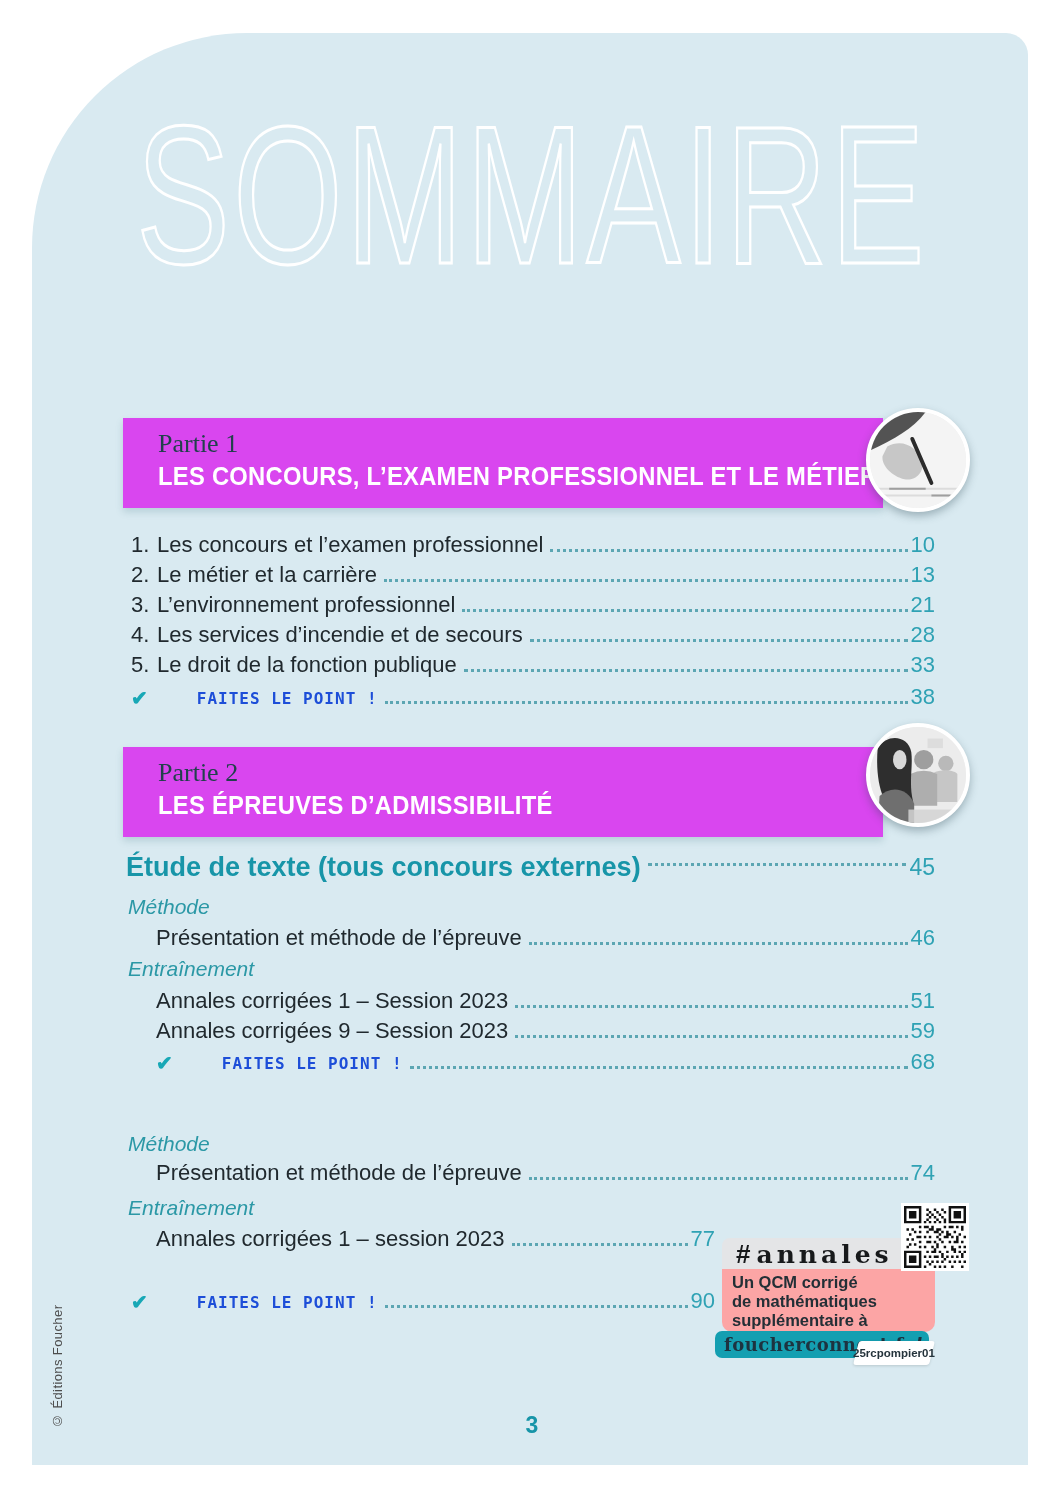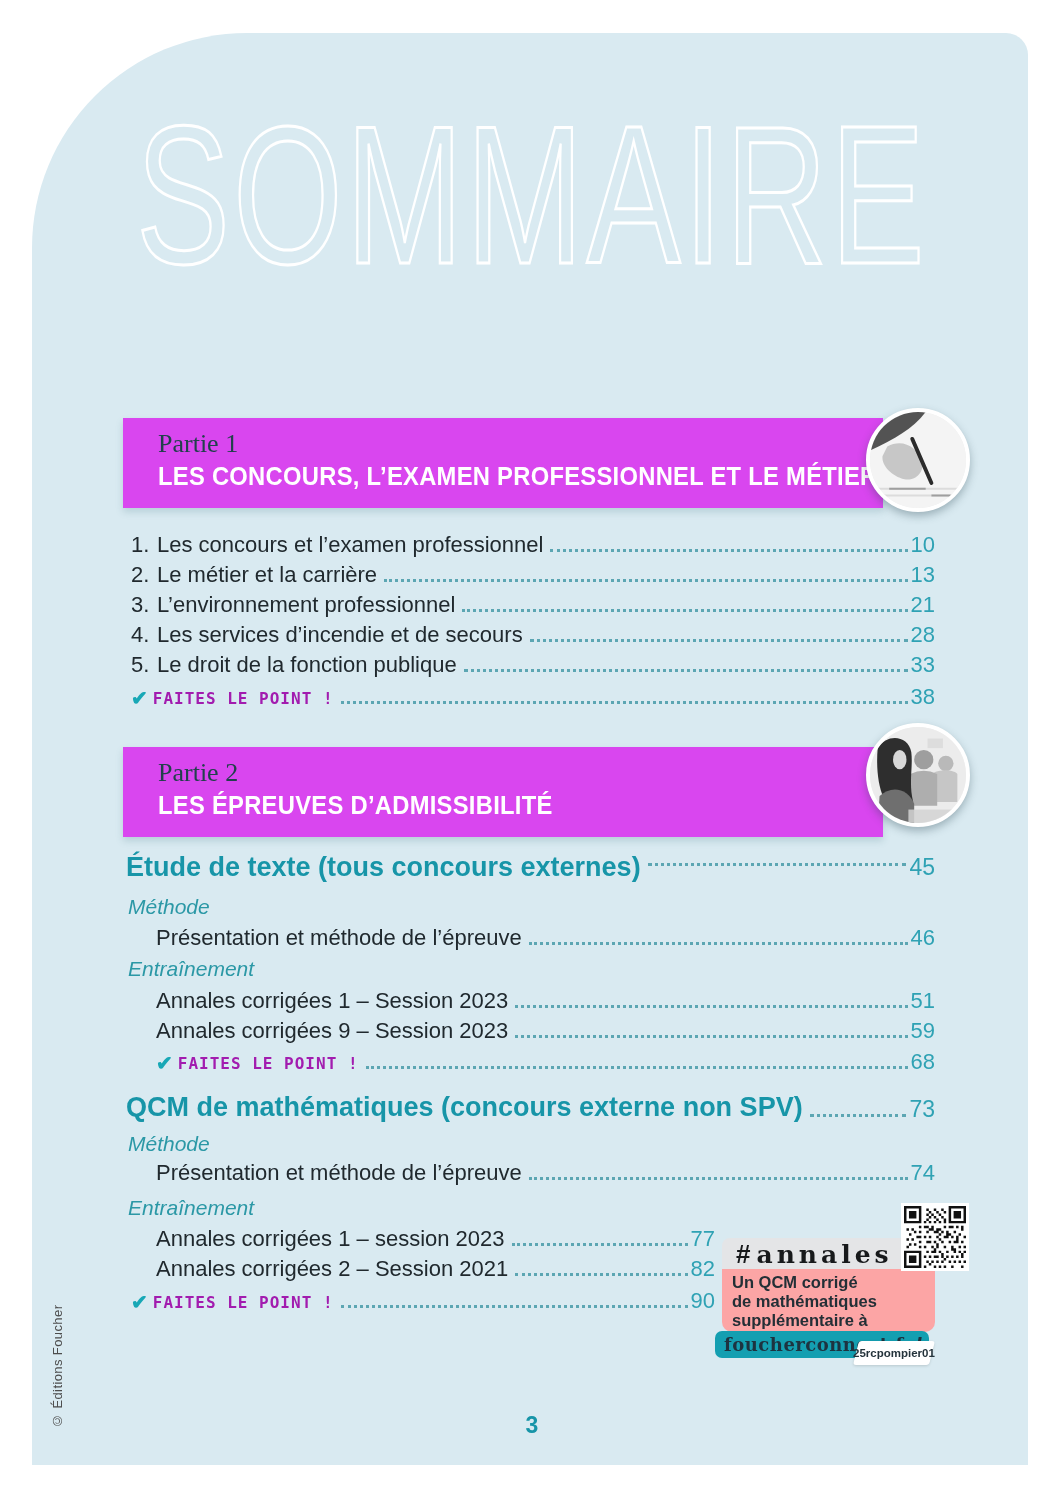--- a/index.html
+++ b/index.html
@@ -42,21 +42,21 @@
   .dots { flex:1 1 auto; border-bottom:3px dotted #5ca6b3; margin:0 3px 6px 7px; min-width:12px; }
   .row .pg { font-size:22px; color:#2fa2b4; flex:0 0 auto; }
 
   .row-h .lbl { font-size:27px; font-weight:bold; color:#1795a8; }
   .row-h .pg { font-size:23px; }
   .subhead { position:absolute; font-size:21px; font-style:italic; color:#2b98a6; }
 
   .frow .check { color:#18a8b6; font-size:20px; font-weight:bold; margin-right:5px; }
   .frow .flabel {
     font-family:"DejaVu Sans Mono", monospace; font-weight:bold; font-size:16px;
-    letter-spacing:1px; color:#a21caf; padding-bottom:2px;
+    letter-spacing:1px; color:#1d4ed8; padding-bottom:2px;margin-left:44px;
   }
 
   .callout-hash {
     position:absolute; left:722px; top:1238px; width:213px; height:31px;
     background:#e4e5e7; border-radius:8px 8px 0 0; padding:1px 0 0 14px;
     font-family:"DejaVu Serif", serif; font-weight:bold; color:#17191b;
     display:flex; align-items:center;
   }
   .callout-hash .hash { font-size:26px; margin-right:6px; font-family:"Liberation Sans", sans-serif; }
   .callout-hash .hname { font-size:25px; letter-spacing:4px; }
@@ -194,41 +194,31 @@
     <span class="dots"></span>
     <span class="pg">59</span>
   </div>
   <div class="row frow" style="left:156px; top:1049px; width:779px;">
     <span class="check">✔</span>
     <span class="flabel">FAITES LE POINT !</span>
     <span class="dots"></span>
     <span class="pg">68</span>
   </div>
 
-  <div class="row row-h" style="left:126px; top:1092px; width:809px;">
-    <span class="lbl">QCM de mathématiques (concours externe non SPV)</span>
-    <span class="dots"></span>
-    <span class="pg">73</span>
-  </div>
   <div class="subhead" style="left:128px; top:1132px;">Méthode</div>
   <div class="row" style="left:156px; top:1160px; width:779px;">
     <span class="lbl">Présentation et méthode de l’épreuve</span>
     <span class="dots"></span>
     <span class="pg">74</span>
   </div>
   <div class="subhead" style="left:128px; top:1196px;">Entraînement</div>
   <div class="row" style="left:156px; top:1226px; width:559px;">
     <span class="lbl">Annales corrigées 1 – session 2023</span>
     <span class="dots"></span>
     <span class="pg">77</span>
-  </div>
-  <div class="row" style="left:156px; top:1256px; width:559px;">
-    <span class="lbl">Annales corrigées 2 – Session 2021</span>
-    <span class="dots"></span>
-    <span class="pg">82</span>
   </div>
   <div class="row frow" style="left:131px; top:1288px; width:584px;">
     <span class="check">✔</span>
     <span class="flabel">FAITES LE POINT !</span>
     <span class="dots"></span>
     <span class="pg">90</span>
   </div>
 
   <div class="callout-hash">
     <span class="hash">#</span>

